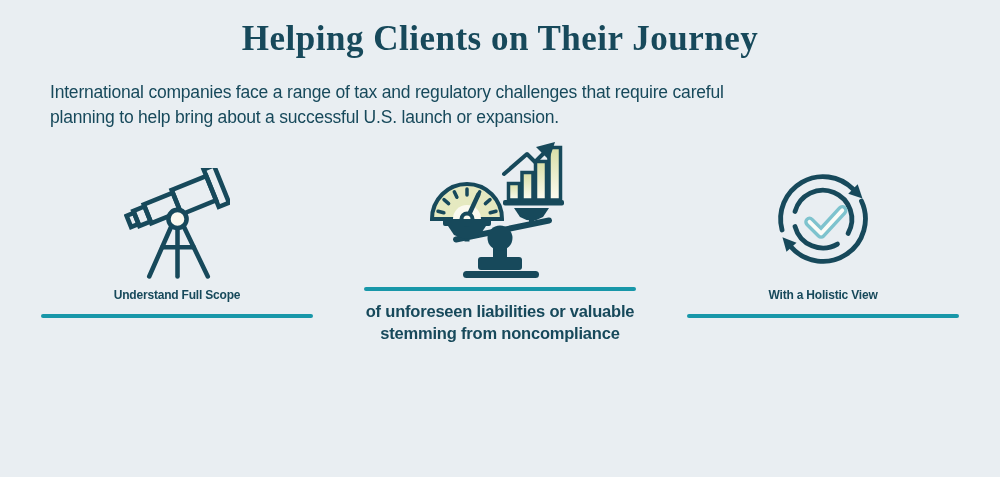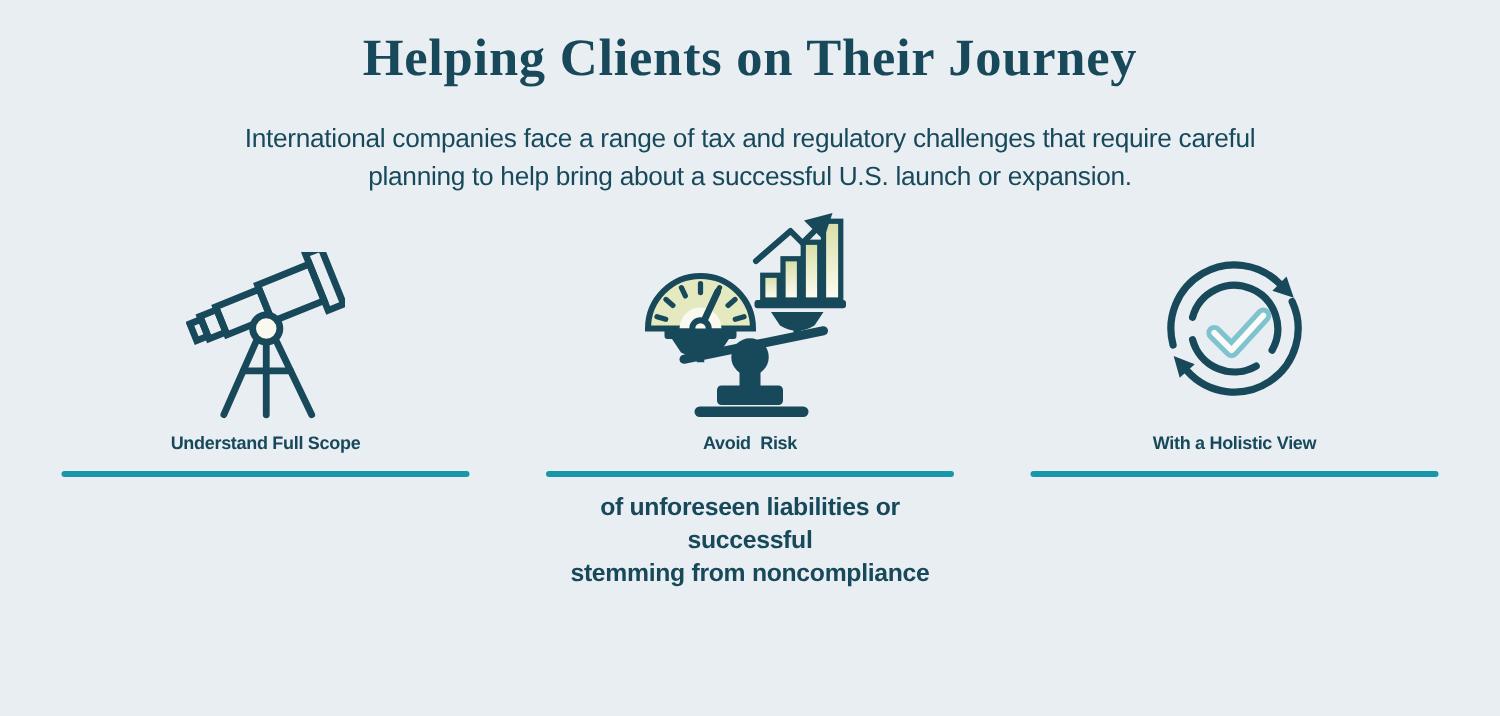--- a/index.html
+++ b/index.html
@@ -17,21 +17,21 @@
     font-family: "Liberation Serif", serif;
     font-weight: 600;
     font-size: 35px;
     line-height: 42px;
     text-align: center;
     margin: 6px 0 0 0;
     letter-spacing: 0.5px;
   }
 
   .intro-p {
-    text-align: center;
+    text-align: left;
     font-size: 17.5px;
     line-height: 25px;
     letter-spacing: -0.2px;
     width: 900px;
     margin: 0 auto;
     white-space: pre-wrap;
   }
   .intro-p.first  { margin-top: 20px; }
   .intro-p.second { margin-top: 24px; }
 
@@ -159,23 +159,22 @@
             <rect x="78.5" y="43.5" width="11" height="16.5"></rect>
             <rect x="92" y="32.5" width="11" height="27.5"></rect>
             <rect x="105.5" y="21.5" width="11" height="38.5"></rect>
             <rect x="119" y="7.5" width="11.5" height="52.5"></rect>
           </g>
 
           <polyline points="74,34 97,14 105,22 118,9" fill="none" stroke="#17495B" stroke-width="4" stroke-linecap="round" stroke-linejoin="round"></polyline>
           <polygon points="125,2 106,7 119,20" fill="#17495B"></polygon>
         </svg>
       </div>
-      <h3 class="col-heading">Avoid  Risk</h3>
       <div class="divider"></div>
-      <p class="col-desc">of unforeseen liabilities or successful
+      <p class="col-desc">of unforeseen liabilities or valuable
 stemming from noncompliance</p>
     </div>
 
     <div class="col">
       <div class="icon-box">
         <svg width="106" height="106" viewBox="0 0 110 110" style="margin-bottom:8px">
 
           <path d="M12.5,66.4 A44 44 0 0 1 86.1,23.9" fill="none" stroke="#17495B" stroke-width="5" stroke-linecap="round"></path>
           <polygon points="96,33.8 91,19 81.2,28.8" fill="#17495B"></polygon>
           <path d="M94.9,36.4 A44 44 0 0 1 22.3,84.4" fill="none" stroke="#17495B" stroke-width="5" stroke-linecap="round"></path>

